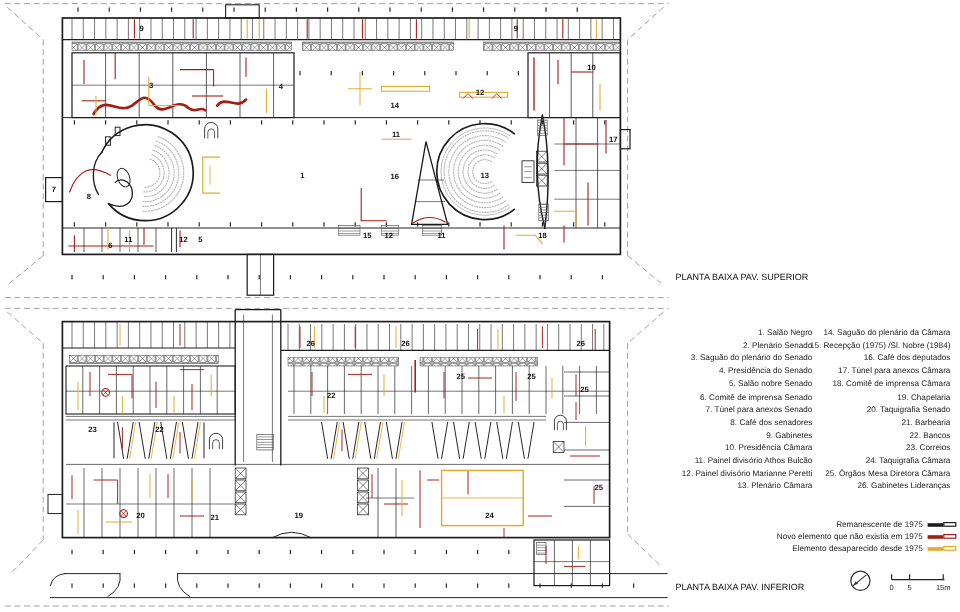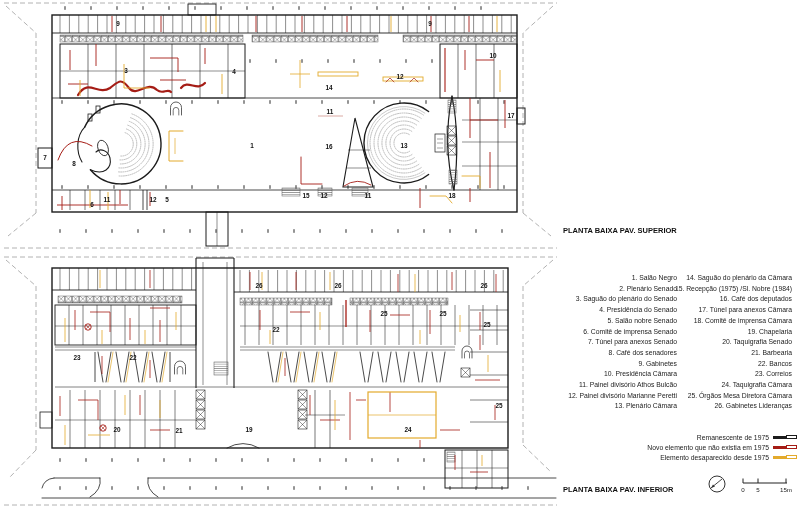--- a/index.html
+++ b/index.html
@@ -1,19 +1,19 @@
 <!DOCTYPE html>
 <html><head>
 <meta charset="utf-8">
 <style>
   html,body{margin:0;padding:0;background:#fff;}
   body{width:800px;height:510px;position:relative;overflow:hidden;
        font-family:"Liberation Sans",sans-serif;color:#222;}
   #plan-svg{position:absolute;left:0;top:0;}
-  .title{position:absolute;font-size:7.5px;font-weight:bold;color:#111;white-space:nowrap;}
+  .title{position:absolute;font-size:7.5px;font-weight:normal;color:#111;white-space:nowrap;}
   #title-upper{left:563px;top:226px;}
   #title-lower{left:563px;top:485px;text-align:right;}
   .roomcol{position:absolute;top:273px;text-align:right;font-size:6.8px;
            line-height:10.7px;color:#222;white-space:nowrap;}
   #rooms-col1{right:123px;}
   #rooms-col2{right:8px;}
   #color-legend{position:absolute;top:432px;right:3px;width:260px;}
   .clrow{display:flex;justify-content:flex-end;align-items:center;height:10px;
          font-size:6.8px;color:#222;white-space:nowrap;}
   .clsym{display:inline-flex;align-items:center;margin-left:4px;}

